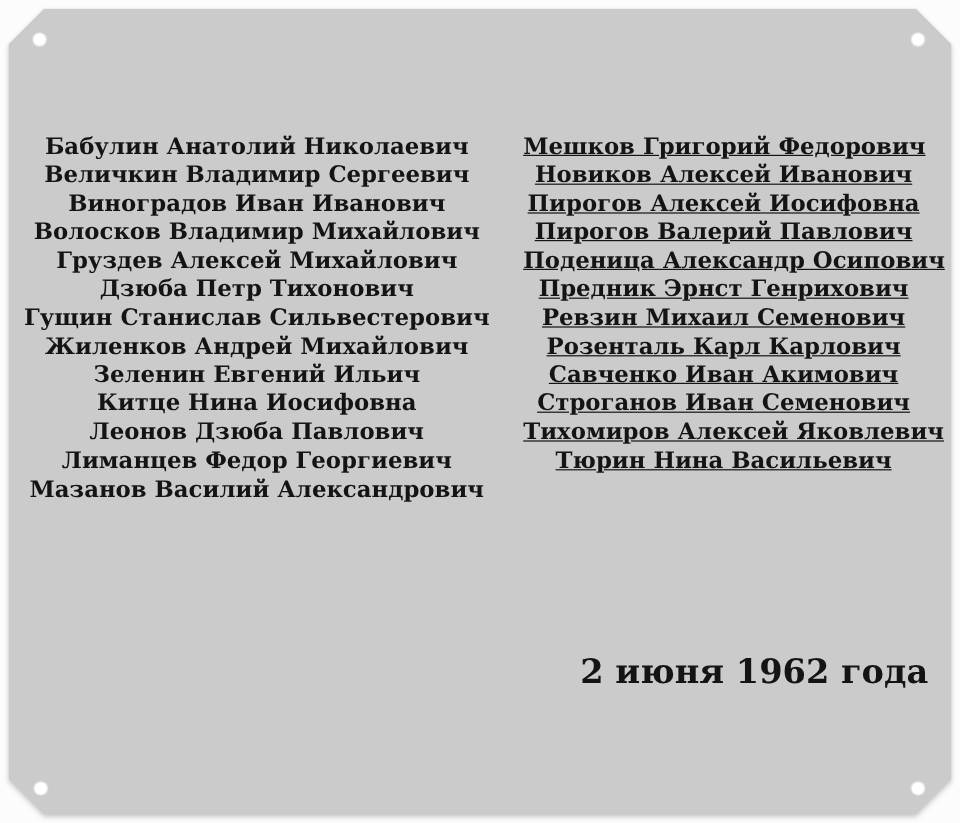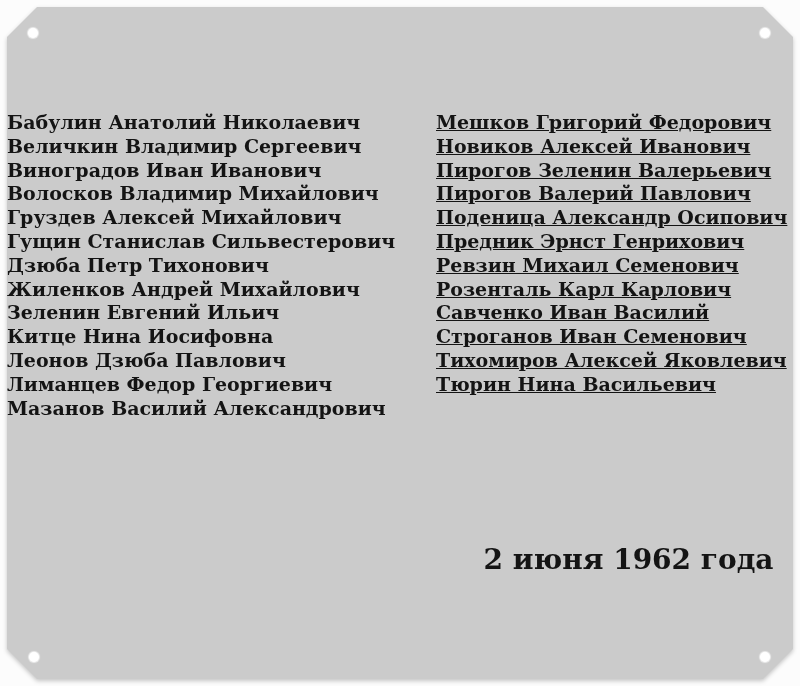--- a/index.html
+++ b/index.html
@@ -43,21 +43,21 @@
     background: var(--hole, #ffffff);
     box-shadow: 0 0 1px 1px rgba(255,255,255,0.65);
   }
   .hole-tl { left: 21px;  top: 21px;  }
   .hole-tr { left: 753px; top: 21px;  }
   .hole-bl { left: 22px;  top: 645px; }
   .hole-br { left: 753px; top: 645px; }
   .col {
     position: absolute;
     top: 104px;
-    text-align: left;
+    text-align: center;
     color: var(--text, #141414);
     font-weight: 700;
     font-size: 19px;
     line-height: 23.8px;
     white-space: nowrap;
   }
   .col-left  { left: 0px;   width: 414px; }
   .col-right { left: 429px; width: 334px; text-decoration: underline; }
   .name { width: 100%; }
   .date-line {
@@ -84,40 +84,40 @@
       <div class="hole hole-tr"></div>
       <div class="hole hole-bl"></div>
       <div class="hole hole-br"></div>
 
       <div class="col col-left">
         <div class="name">Бабулин Анатолий Николаевич</div>
         <div class="name">Величкин Владимир Сергеевич</div>
         <div class="name">Виноградов Иван Иванович</div>
         <div class="name">Волосков Владимир Михайлович</div>
         <div class="name">Груздев Алексей Михайлович</div>
+        <div class="name">Дзюба Петр Тихонович</div>
         <div class="name">Гущин Станислав Сильвестерович</div>
-        <div class="name">Дзюба Петр Тихонович</div>
         <div class="name">Жиленков Андрей Михайлович</div>
         <div class="name">Зеленин Евгений Ильич</div>
         <div class="name">Китце Нина Иосифовна</div>
         <div class="name">Леонов Дзюба Павлович</div>
         <div class="name">Лиманцев Федор Георгиевич</div>
         <div class="name">Мазанов Василий Александрович</div>
       </div>
 
       <div class="col col-right">
         <div class="name">Мешков Григорий Федорович</div>
         <div class="name">Новиков Алексей Иванович</div>
-        <div class="name">Пирогов Зеленин Валерьевич</div>
+        <div class="name">Пирогов Алексей Иосифовна</div>
         <div class="name">Пирогов Валерий Павлович</div>
         <div class="name">Поденица Александр Осипович</div>
         <div class="name">Предник Эрнст Генрихович</div>
         <div class="name">Ревзин Михаил Семенович</div>
         <div class="name">Розенталь Карл Карлович</div>
-        <div class="name">Савченко Иван Василий</div>
+        <div class="name">Савченко Иван Акимович</div>
         <div class="name">Строганов Иван Семенович</div>
         <div class="name">Тихомиров Алексей Яковлевич</div>
         <div class="name">Тюрин Нина Васильевич</div>
       </div>
 
       <div class="date-line">2 июня 1962 года</div>
 
     </div>
   </div>
 </div>

